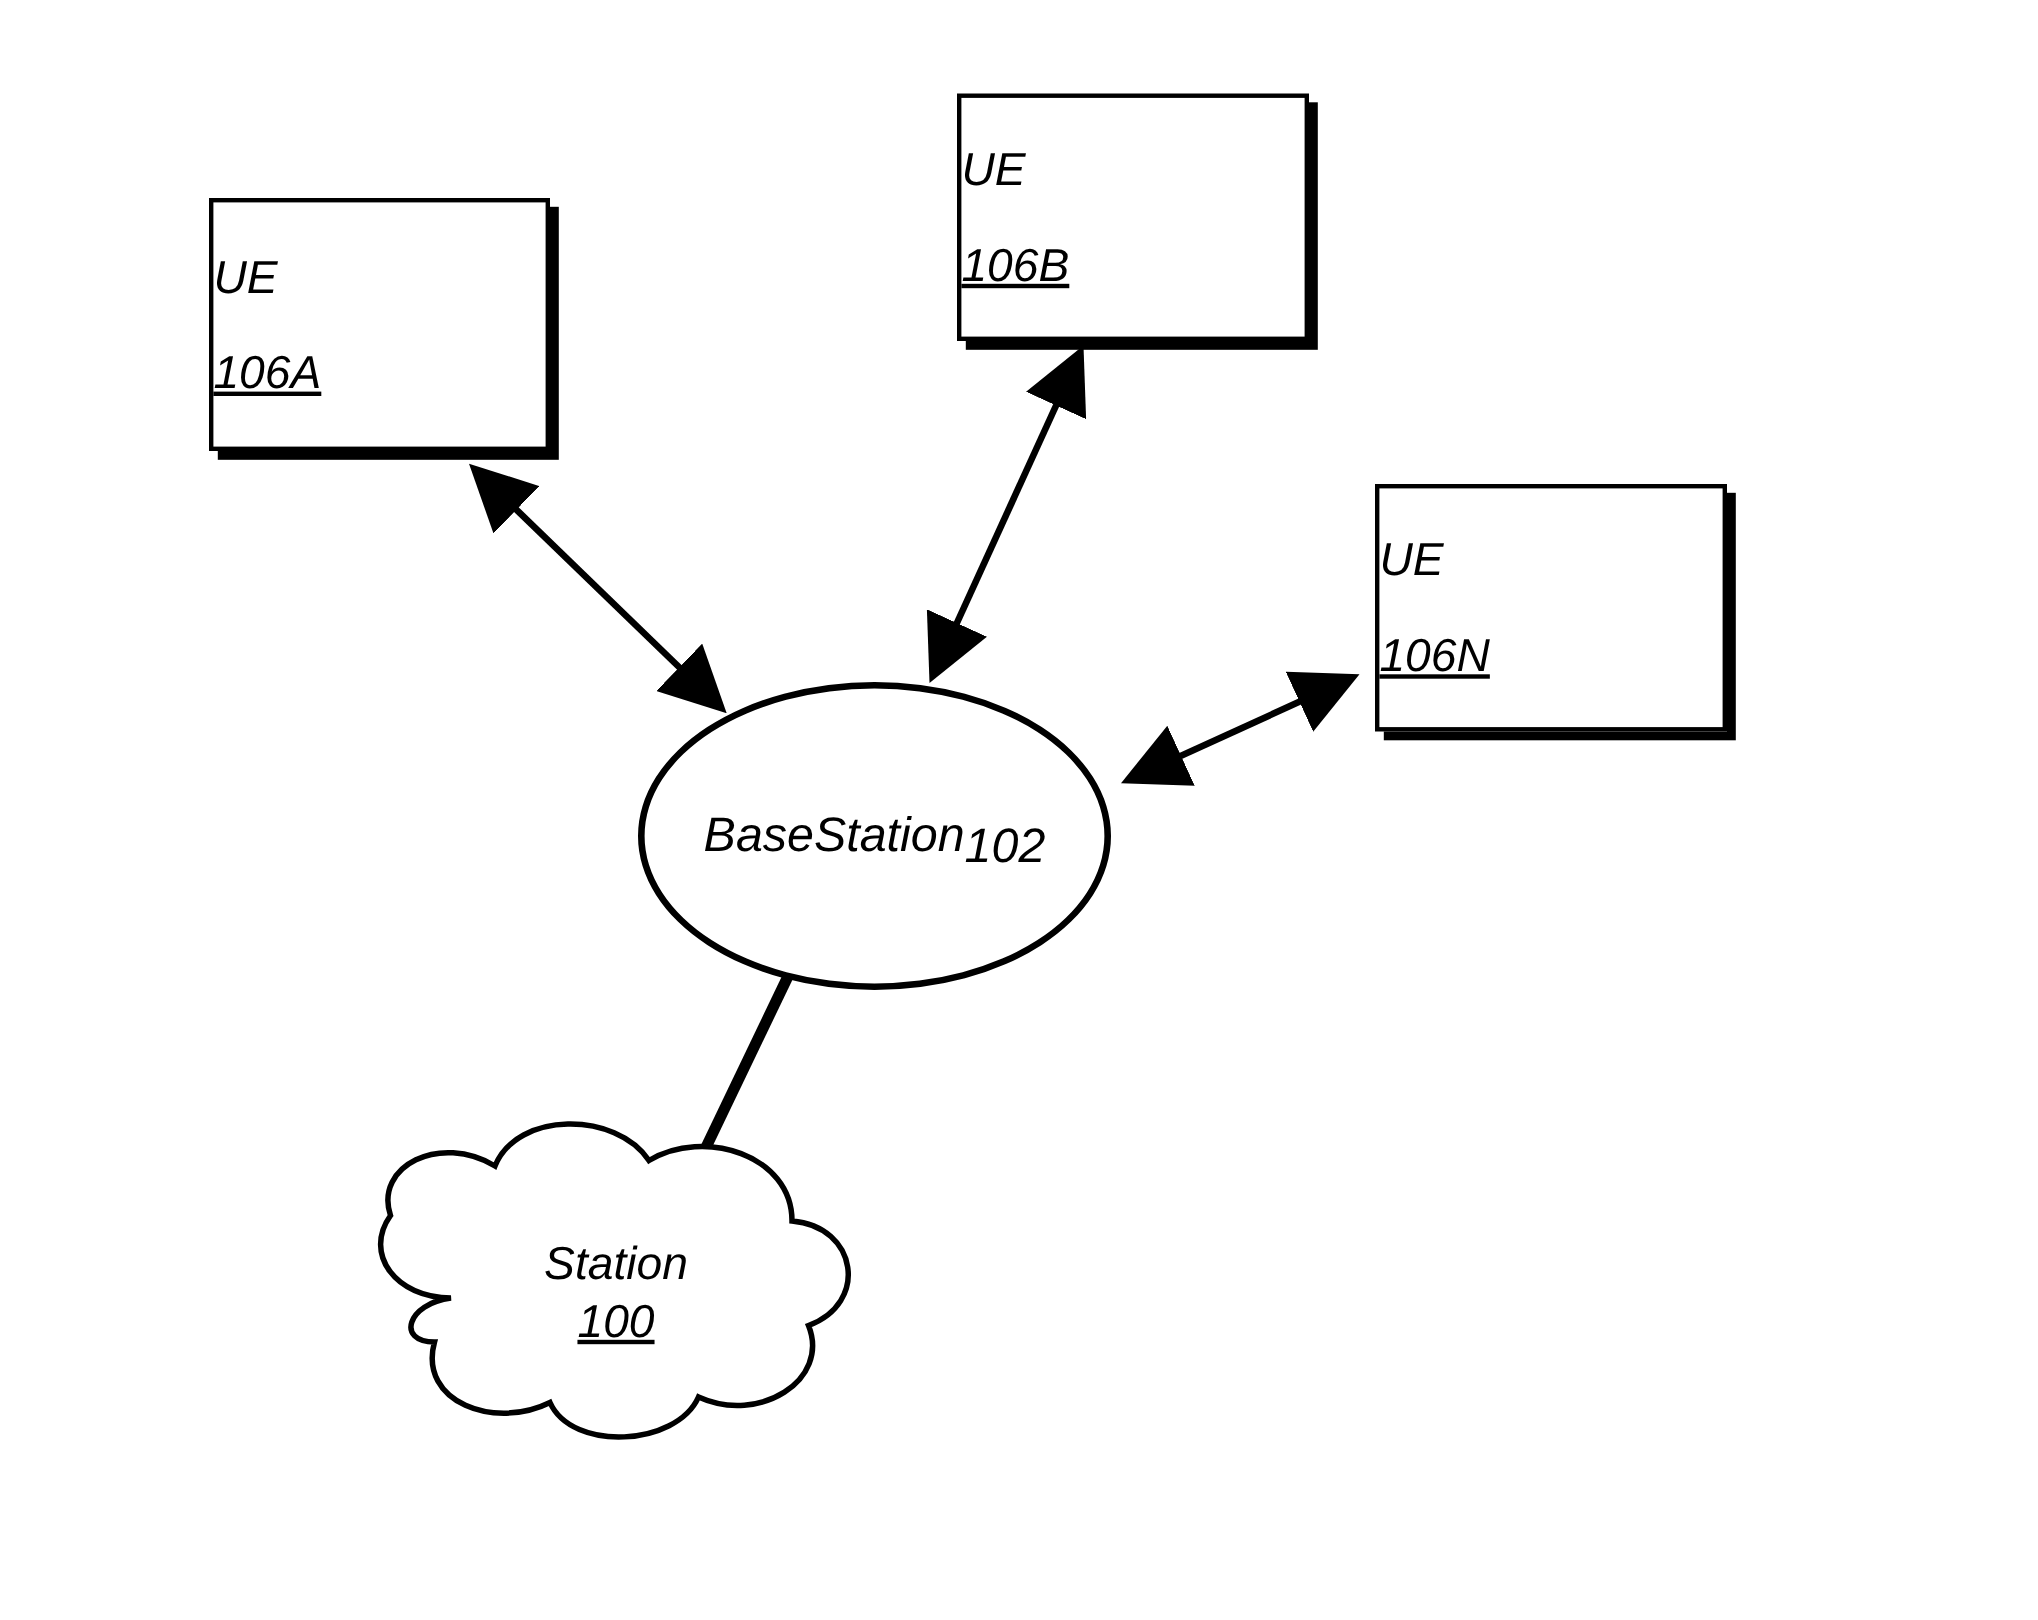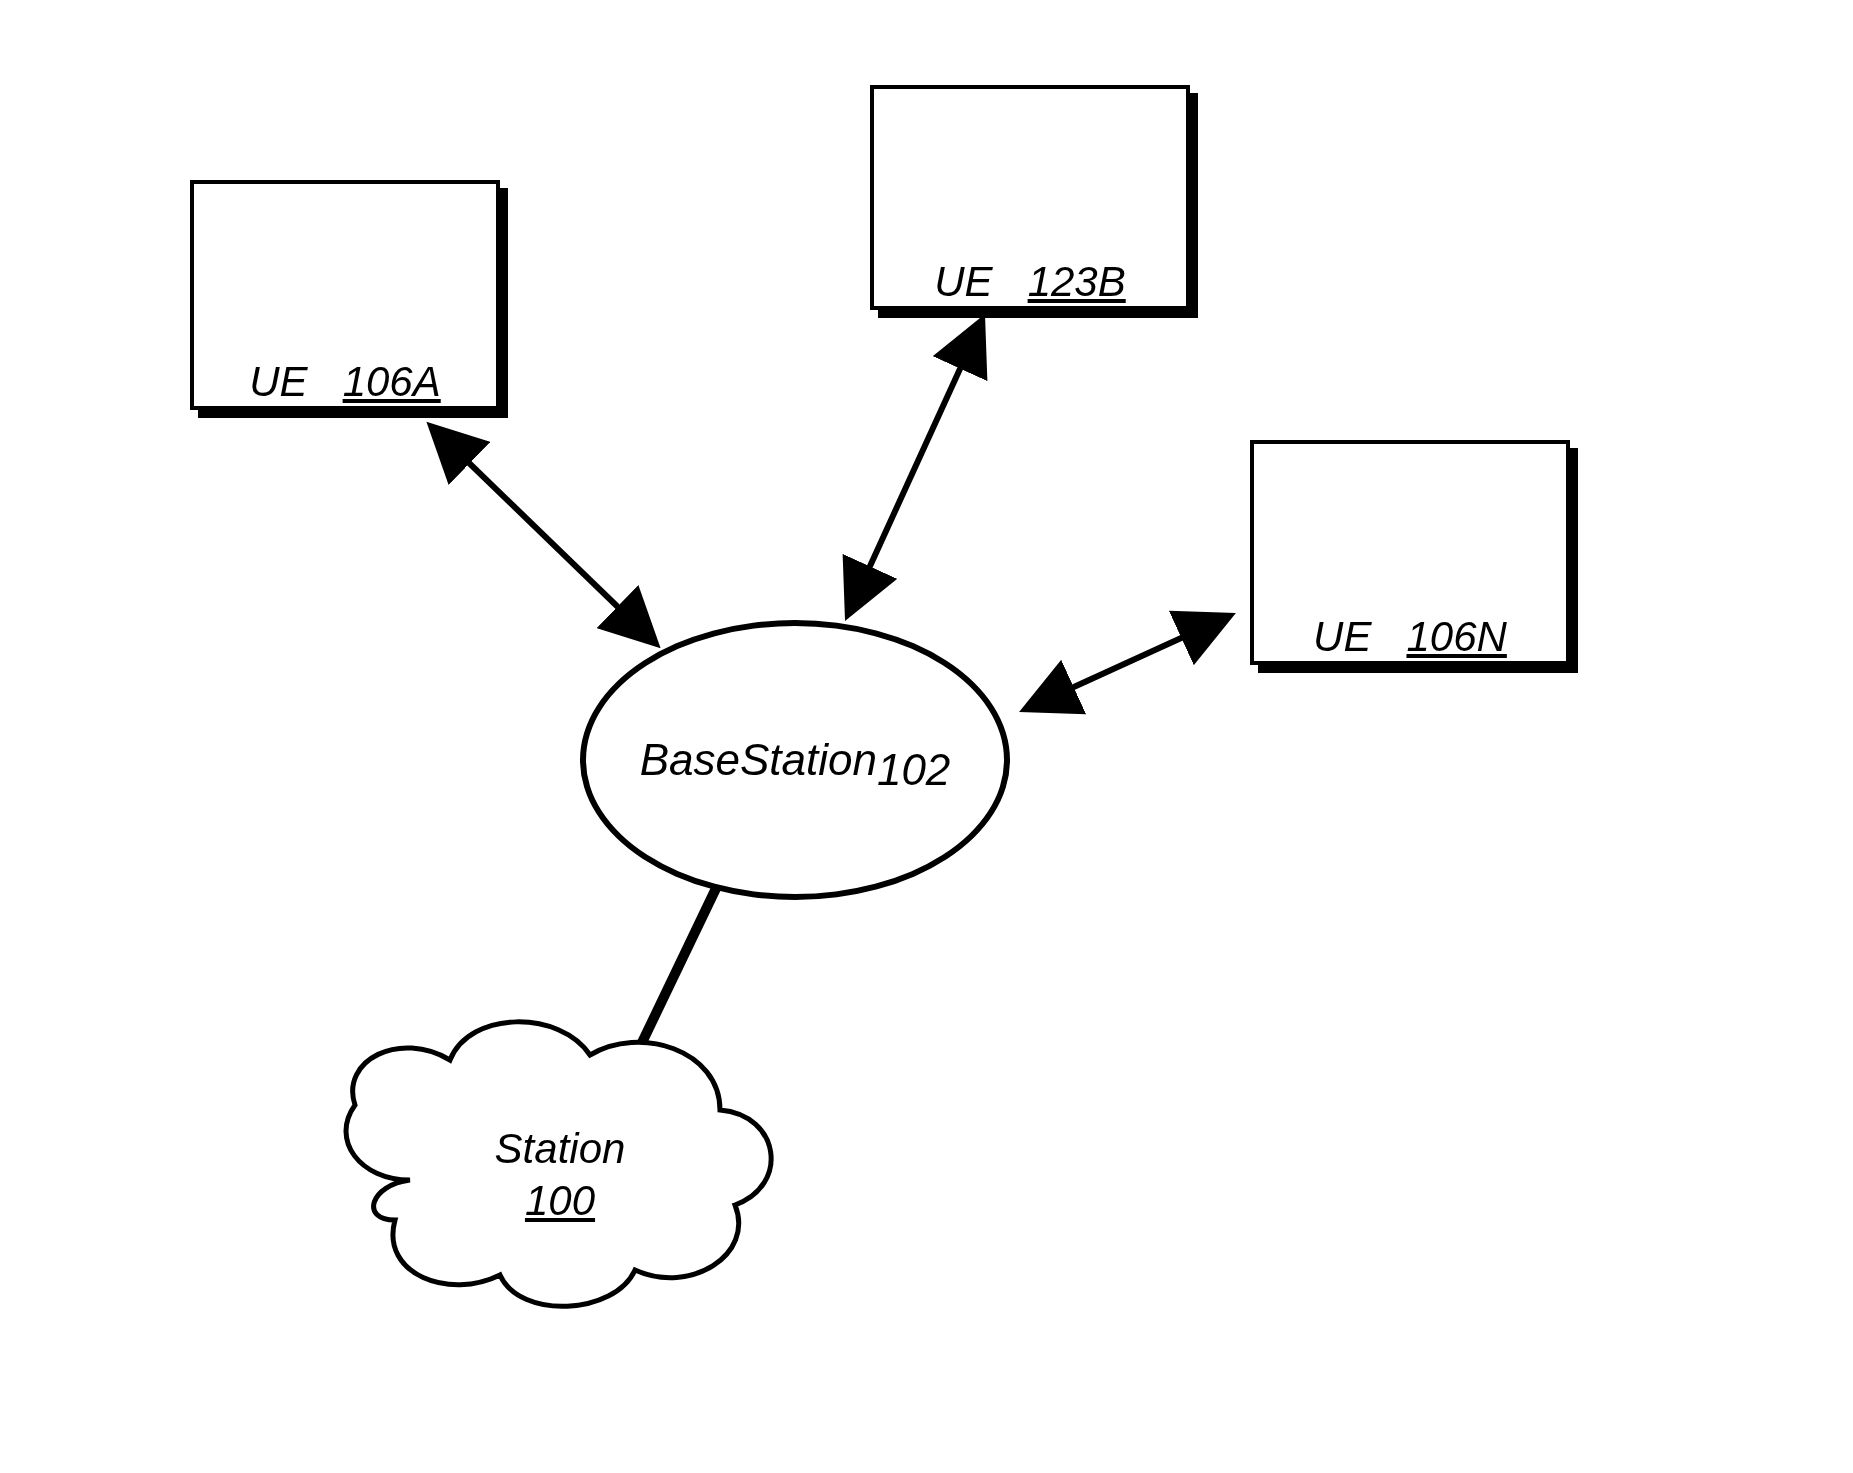--- a/index.html
+++ b/index.html
@@ -5,22 +5,22 @@
     * { margin: 0; padding: 0; box-sizing: border-box; }
     html, body { width: 1853px; height: 1473px; background: #fff; font-family: Arial, Helvetica, sans-serif; }
     .canvas { position: relative; width: 1853px; height: 1473px; }
     
     .ue-box {
       position: absolute;
       background: #fff;
       border: 4px solid #000;
       box-shadow: 8px 8px 0 #000;
       display: flex;
-      flex-direction: row;
-      align-items: flex-end;
+      flex-direction: column;
+      align-items: flex-start;
       justify-content: center;
       font-style: italic;
       font-size: 42px;
       gap: 35px;
     }
     .ue-box .label { }
     .ue-box .ref { text-decoration: underline; margin-top: 4px; }
     
     .bs-ellipse {
       position: absolute;
@@ -89,21 +89,21 @@
     </g>
   </svg>
 
   <div class="ue-box" style="left:190px; top:180px; width:310px; height:230px;">
     <div class="label">UE</div>
     <div class="ref">106A</div>
   </div>
 
   <div class="ue-box" style="left:870px; top:85px; width:320px; height:225px;">
     <div class="label">UE</div>
-    <div class="ref">123B</div>
+    <div class="ref">106B</div>
   </div>
 
   <div class="ue-box" style="left:1250px; top:440px; width:320px; height:225px;">
     <div class="label">UE</div>
     <div class="ref">106N</div>
   </div>
 
   <div class="bs-ellipse" style="left:580px; top:620px; width:430px; height:280px;">
     <div>Base</div>
     <div>Station</div>

